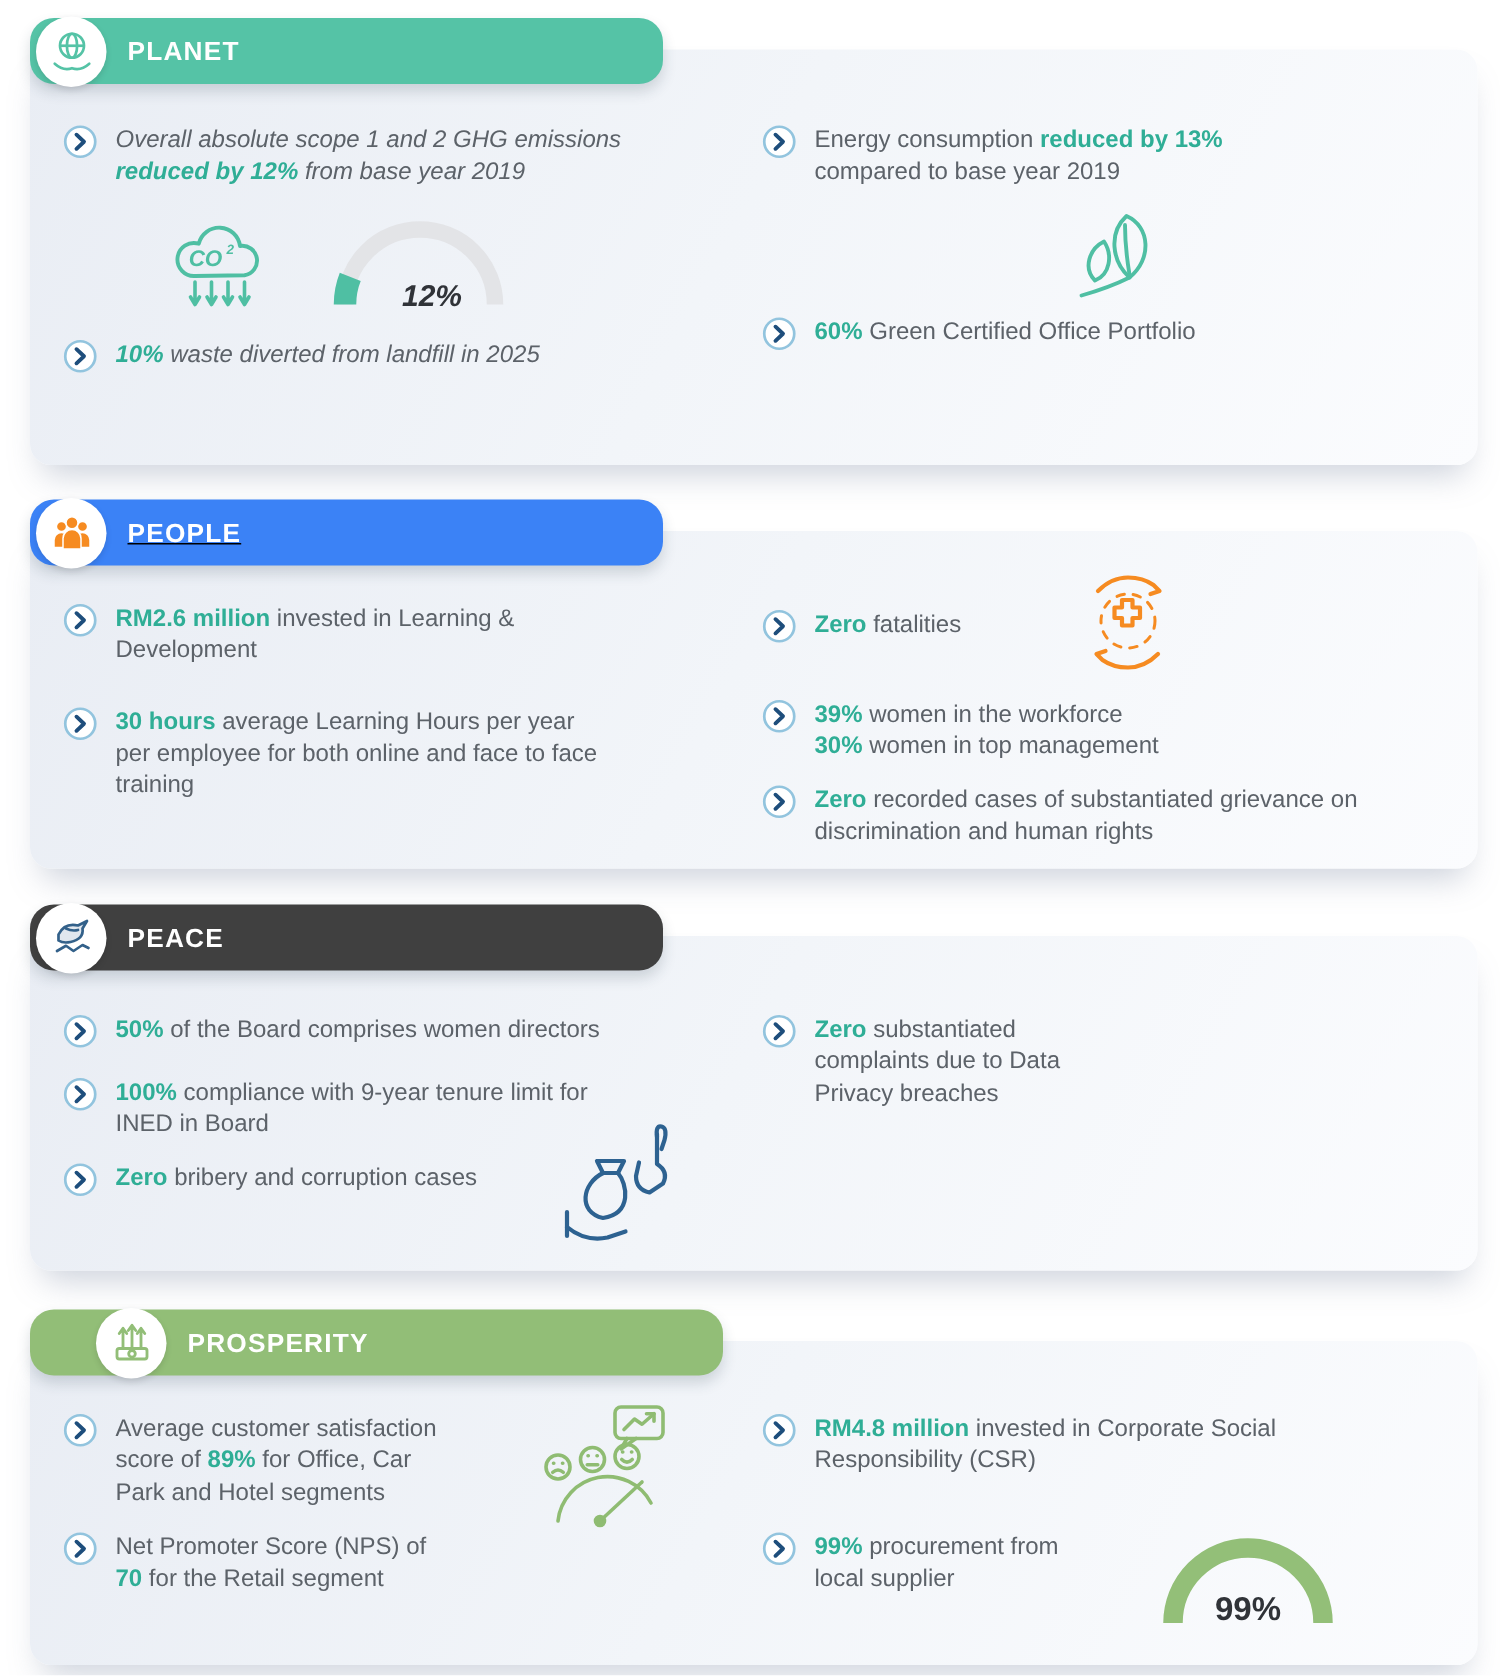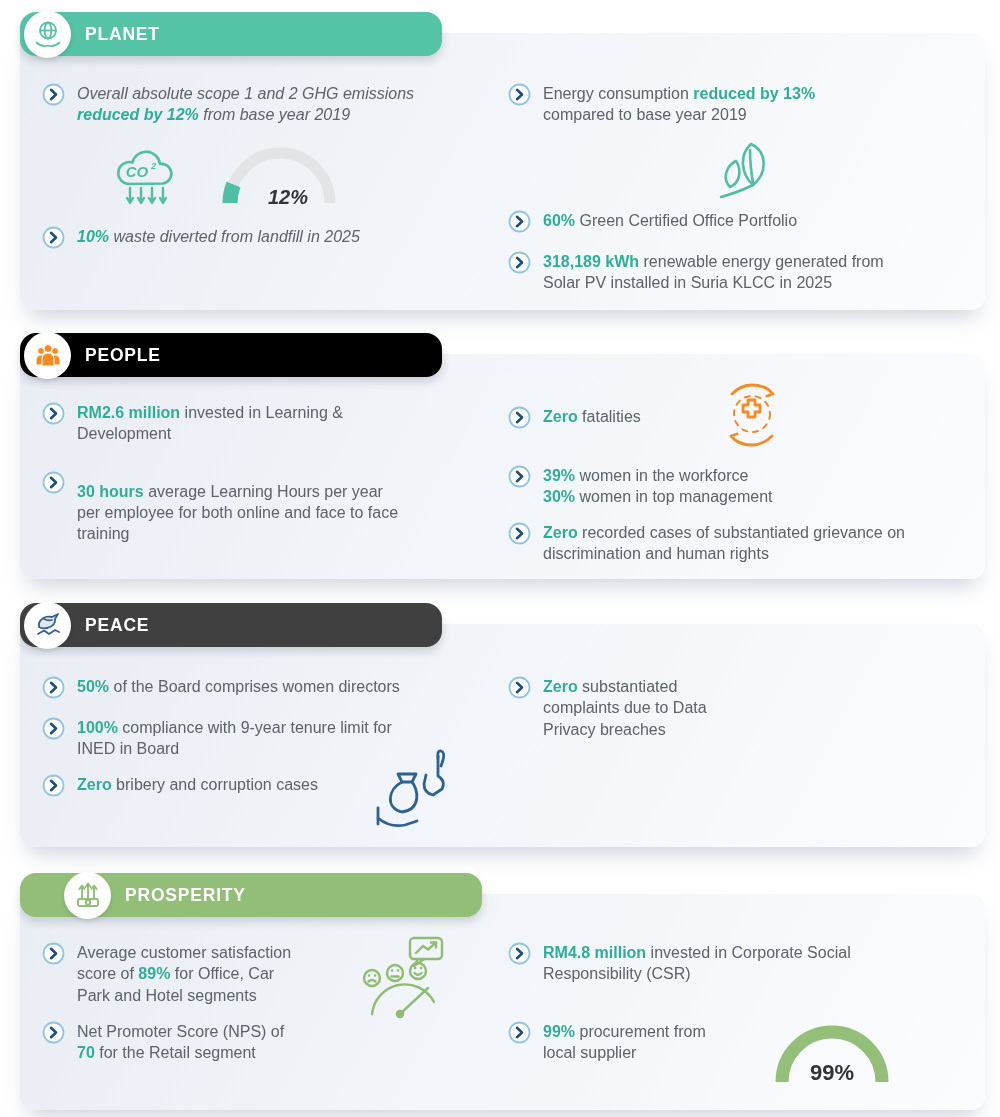--- a/index.html
+++ b/index.html
@@ -2,21 +2,21 @@
 <html><head>
 <meta charset="utf-8">
 <style>
   html,body{margin:0;padding:0;background:#fff;font-family:"Liberation Sans",sans-serif;}
   #page{position:relative;width:1000px;height:1117px;background:#fff;overflow:hidden;}
 
   .section{position:absolute;left:20px;width:965px;}
   .pill{position:absolute;top:0;left:0;height:44px;width:422px;border-radius:16px;
         display:flex;align-items:center;z-index:3;box-shadow:0 5px 9px rgba(40,60,80,.18);}
   .pill.teal{background:#55C3A6;}
-  .pill.orange{background:#000000;text-decoration:underline;}
+  .pill.orange{background:#3b82f6;text-decoration:underline;}
   .pill.blue{background:#404040;}
   .pill.green{background:#92BE77;padding-left:40px;}
   .badge{width:47px;height:47px;border-radius:50%;background:#fff;flex:0 0 auto;
          margin-left:4px;display:flex;align-items:center;justify-content:center;
          box-shadow:0 2px 4px rgba(0,0,0,.12);}
   .pill-title{color:#fff;font-weight:bold;font-size:17.5px;letter-spacing:.8px;margin-left:14px;}
 
   .card{position:absolute;left:0;top:21px;width:965px;border-radius:14px;z-index:1;
         background:linear-gradient(118deg,#E9EDF4 0%,#F2F5F9 48%,#FBFCFE 100%);
         box-shadow:0 14px 22px -8px rgba(120,135,160,.38);}
@@ -97,29 +97,20 @@
           </div>
           <div class="bullet">
             <span class="chev">
               <svg width="23" height="23" viewBox="0 0 23 23">
                   <circle cx="11.5" cy="11.5" r="10" fill="#fff" stroke="#92C4DE" stroke-width="1.8"></circle>
                   <path d="M9 6.8 L14 11.5 L9 16.2" fill="none" stroke="#1E4E7C" stroke-width="2.6" stroke-linecap="round" stroke-linejoin="round"></path>
                 </svg>
             </span>
             <p><span class="hl">60%</span><span> Green Certified Office Portfolio</span></p>
           </div>
-          <div class="bullet">
-            <span class="chev">
-              <svg width="23" height="23" viewBox="0 0 23 23">
-                  <circle cx="11.5" cy="11.5" r="10" fill="#fff" stroke="#92C4DE" stroke-width="1.8"></circle>
-                  <path d="M9 6.8 L14 11.5 L9 16.2" fill="none" stroke="#1E4E7C" stroke-width="2.6" stroke-linecap="round" stroke-linejoin="round"></path>
-                </svg>
-            </span>
-            <p style="max-width:368px;"><span class="hl">318,189 kWh</span><span> renewable energy generated from Solar PV installed in Suria KLCC in 2025</span></p>
-          </div>
         </div>
       </div>
     </div>
     <div class="pill teal">
       <span class="badge">
         <svg width="32" height="32" viewBox="0 0 32 32">
           <g fill="none" stroke="#55C3A6" stroke-width="1.8">
             <circle cx="16" cy="12.5" r="8"></circle>
             <ellipse cx="16" cy="12.5" rx="3.4" ry="8"></ellipse>
             <path d="M8.3 12.5 h15.4"></path>
@@ -144,21 +135,21 @@
             </span>
             <p style="max-width:295px;"><span class="hl">RM2.6 million</span><span> invested in Learning &amp; Development</span></p>
           </div>
           <div class="bullet" style="margin-top:26px;">
             <span class="chev">
               <svg width="23" height="23" viewBox="0 0 23 23">
                   <circle cx="11.5" cy="11.5" r="10" fill="#fff" stroke="#92C4DE" stroke-width="1.8"></circle>
                   <path d="M9 6.8 L14 11.5 L9 16.2" fill="none" stroke="#1E4E7C" stroke-width="2.6" stroke-linecap="round" stroke-linejoin="round"></path>
                 </svg>
             </span>
-            <p style="max-width:325px;margin-top:10px;"><span class="hl">30 hours</span><span> average Learning Hours per year per employee for both online and face to face training</span></p>
+            <p style="max-width:325px;"><span class="hl">30 hours</span><span> average Learning Hours per year per employee for both online and face to face training</span></p>
           </div>
         </div>
         <div class="col" style="flex:1;padding:52px 10px 0 18px;">
           <div class="bullet">
             <span class="chev">
               <svg width="23" height="23" viewBox="0 0 23 23">
                   <circle cx="11.5" cy="11.5" r="10" fill="#fff" stroke="#92C4DE" stroke-width="1.8"></circle>
                   <path d="M9 6.8 L14 11.5 L9 16.2" fill="none" stroke="#1E4E7C" stroke-width="2.6" stroke-linecap="round" stroke-linejoin="round"></path>
                 </svg>
             </span>

